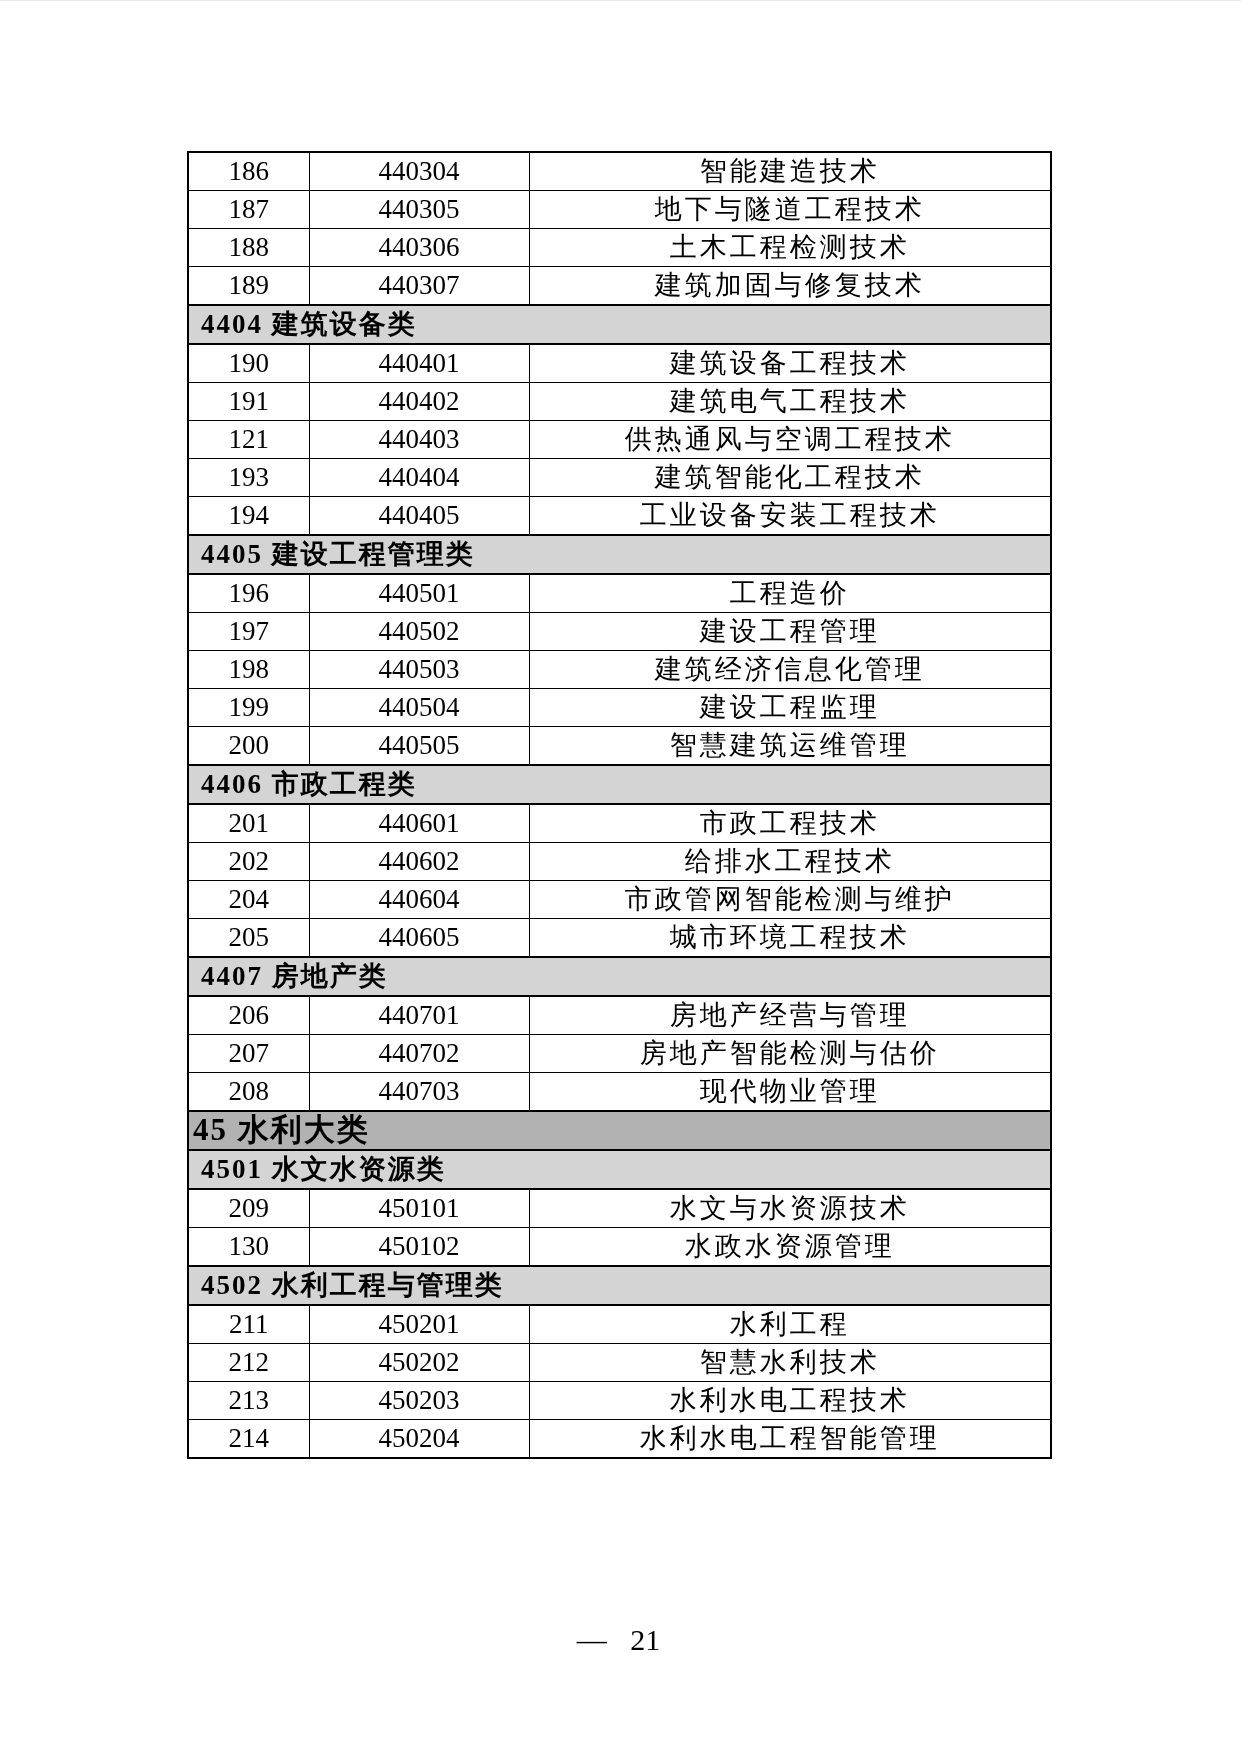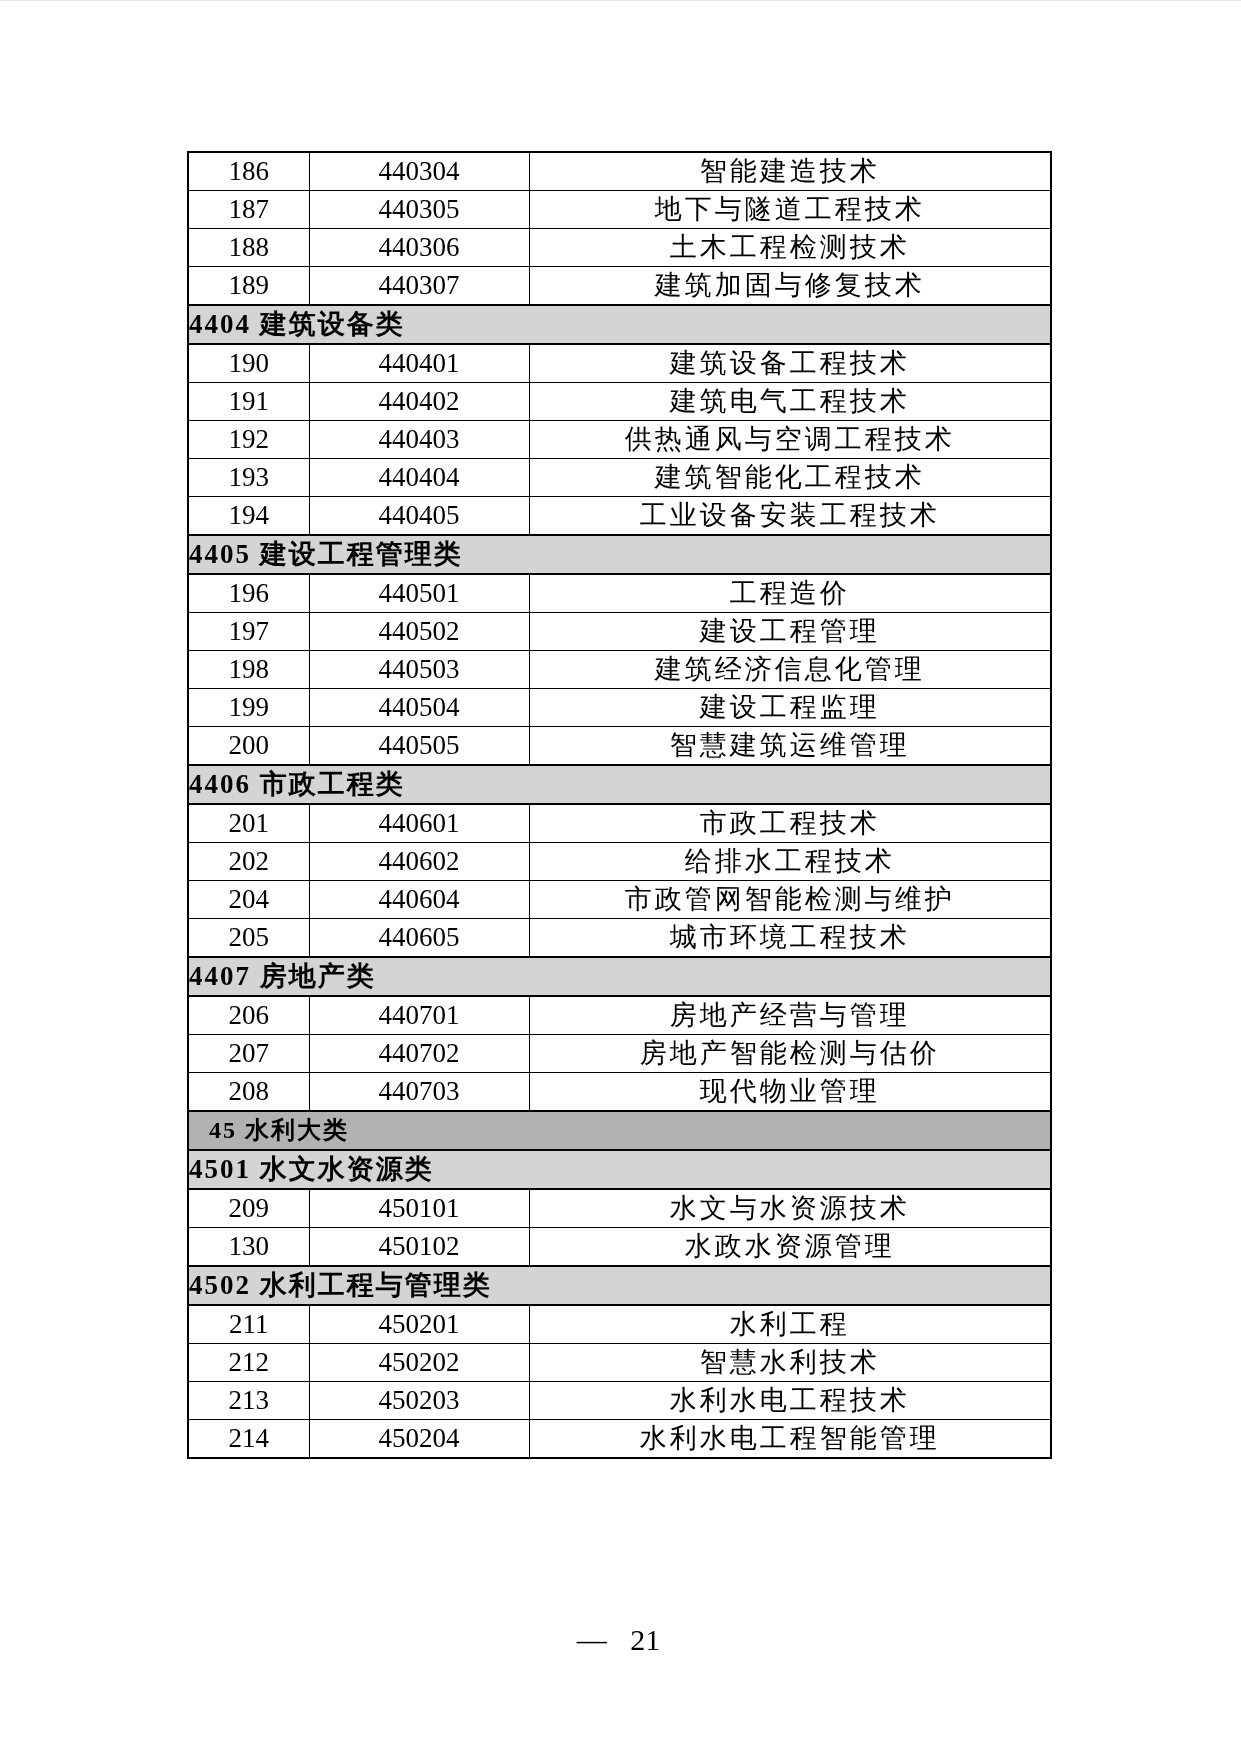--- a/index.html
+++ b/index.html
@@ -41,30 +41,31 @@
   }
   td.name-cell {
     text-align: center;
     padding-left: 14px;
     letter-spacing: 3px;
   }
   tr.section-row td {
     background: var(--section-bg, #d4d4d4);
     font-weight: bold;
     text-align: left;
+    padding-left: 12px;
     letter-spacing: 2px;
     border-top-width: 2px;
     border-bottom-width: 2px;
   }
   tr.major-row td {
     background: var(--major-bg, #b2b2b2);
     font-weight: bold;
-    font-size: 24px;
+    font-size: 31px;
     text-align: left;
-    padding-left: 20px;
+    padding-left: 4px;
     letter-spacing: 2px;
     border-top-width: 2px;
     border-bottom-width: 2px;
   }
   .page-number {
     position: absolute;
     left: 187px;
     top: 1622px;
     width: 863px;
     text-align: center;
@@ -111,21 +112,21 @@
           <td class="seq-cell">190</td>
           <td class="code-cell">440401</td>
           <td class="name-cell">建筑设备工程技术</td>
         </tr>
         <tr>
           <td class="seq-cell">191</td>
           <td class="code-cell">440402</td>
           <td class="name-cell">建筑电气工程技术</td>
         </tr>
         <tr>
-          <td class="seq-cell">192</td>
+          <td class="seq-cell">121</td>
           <td class="code-cell">440403</td>
           <td class="name-cell">供热通风与空调工程技术</td>
         </tr>
         <tr>
           <td class="seq-cell">193</td>
           <td class="code-cell">440404</td>
           <td class="name-cell">建筑智能化工程技术</td>
         </tr>
         <tr>
           <td class="seq-cell">194</td>

